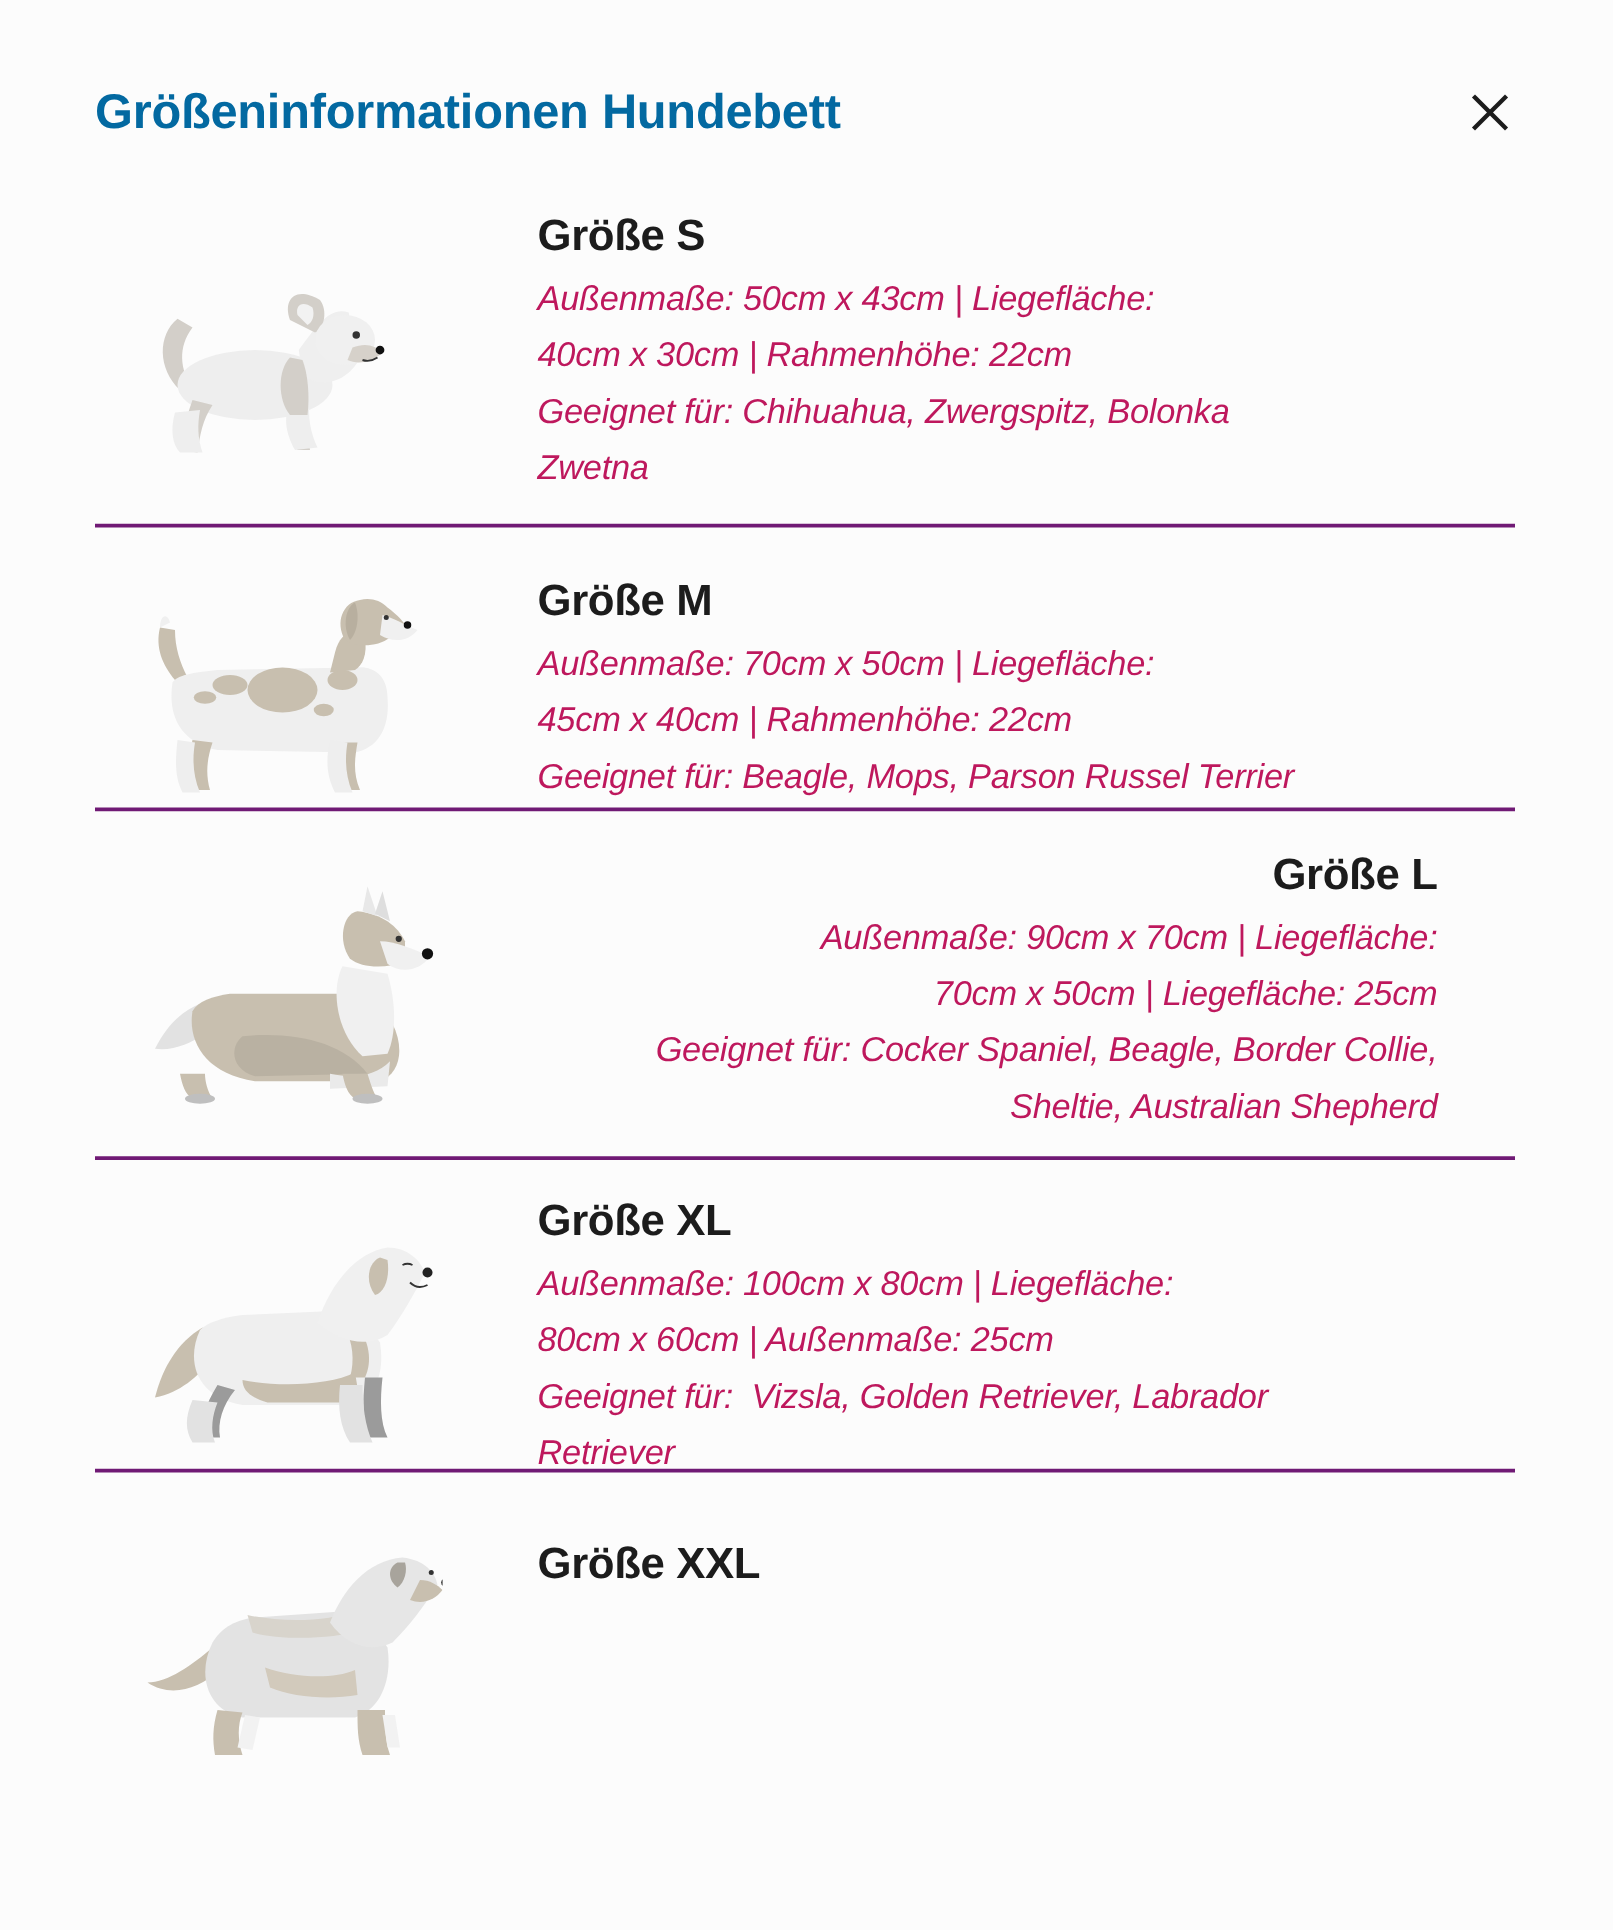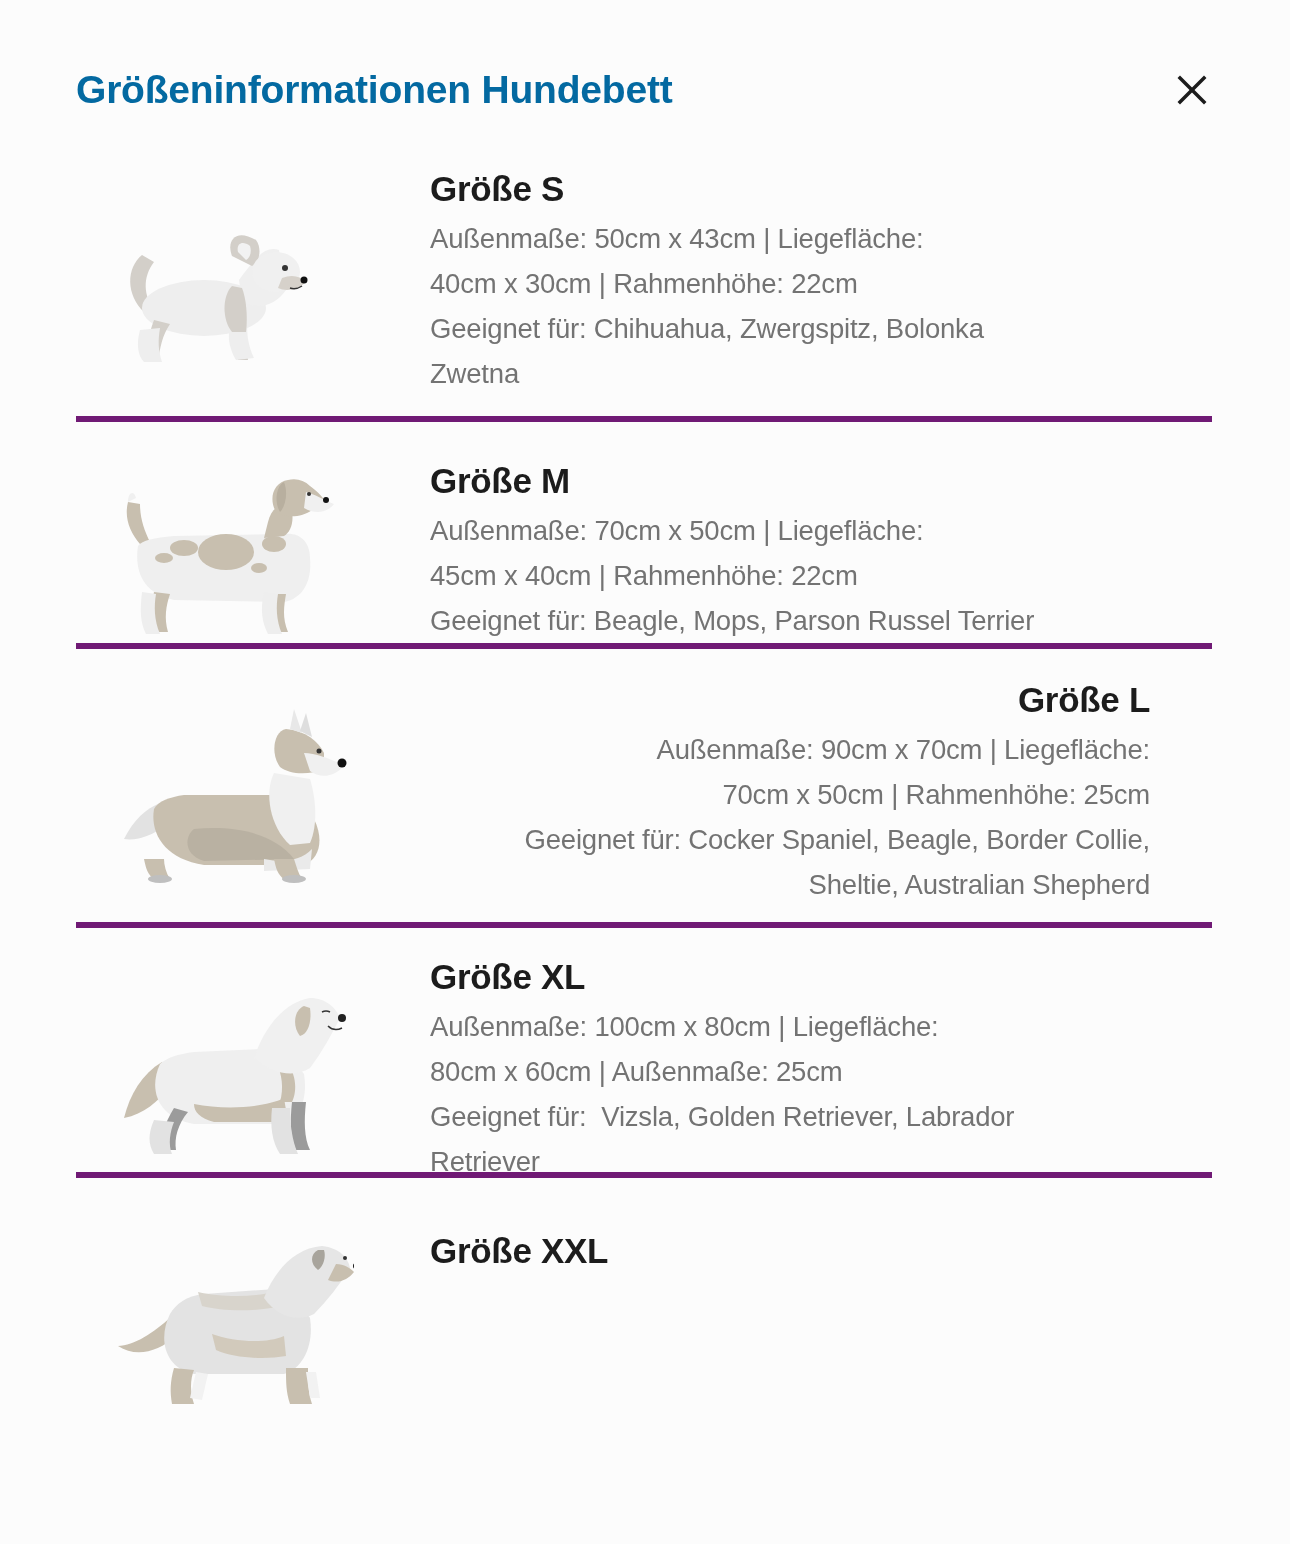--- a/index.html
+++ b/index.html
@@ -51,21 +51,21 @@
     .close-button svg { display: block; }
 
     .size-list {
       position: absolute;
       left: 76px;
       top: 150px;
       width: 1136px;
     }
     .size-row {
       position: relative;
-      border-bottom: 6px solid #701a75;
+      border-bottom: 3px solid #701a75;
       box-sizing: border-box;
     }
     .size-row:last-child { border-bottom: none; }
     .size-row .dog {
       position: absolute;
       left: 38px;
       width: 240px;
       height: 180px;
     }
     .size-row .info {
@@ -79,22 +79,23 @@
       font-weight: 700;
       line-height: 42px;
       color: #1c1c1c;
       letter-spacing: -0.3px;
     }
     .size-text {
       margin: 6px 0 0 0;
       font-size: 27.5px;
       line-height: 45px;
       font-weight: 400;
-      color: #737373;
+      color: #be185d;
       letter-spacing: -0.2px;
+      font-style: italic;
     }
     .size-text span { display: block; }
   </style>
 </head>
 <body>
 
 <div class="modal">
 
   <div class="modal-header">
     <h1 class="modal-title">Größeninformationen Hundebett</h1>
@@ -189,21 +190,21 @@
           <path d="M30,150 C32,160 34,166 40,170 L56,170 C52,164 50,156 50,150 Z" fill="#c8bfaf"></path>
           <path d="M160,150 C162,160 164,166 170,170 L188,170 C184,164 182,156 180,150 Z" fill="#c8bfaf"></path>
           <ellipse cx="46" cy="170" rx="12" ry="4" fill="#bfbfbf"></ellipse>
           <ellipse cx="180" cy="170" rx="12" ry="4" fill="#bfbfbf"></ellipse>
         </svg>
       </div>
       <div class="info" style="top:30px;">
         <h2 class="size-title">Größe L</h2>
         <p class="size-text">
           <span>Außenmaße: 90cm x 70cm | Liegefläche:</span>
-          <span>70cm x 50cm | Rahmenhöhe: 25cm</span>
+          <span>70cm x 50cm | Liegefläche: 25cm</span>
           <span>Geeignet für: Cocker Spaniel, Beagle, Border Collie,</span>
           <span>Sheltie, Australian Shepherd</span>
         </p>
       </div>
     </div>
 
     <div class="size-row" style="height:250px;">
       <div class="dog" style="top:50px;">
         <svg width="240" height="180" viewBox="0 0 240 180">
           <path d="M10,140 C16,116 28,96 48,84 L56,108 C44,124 30,136 10,140 Z" fill="#c8bfaf"></path>

